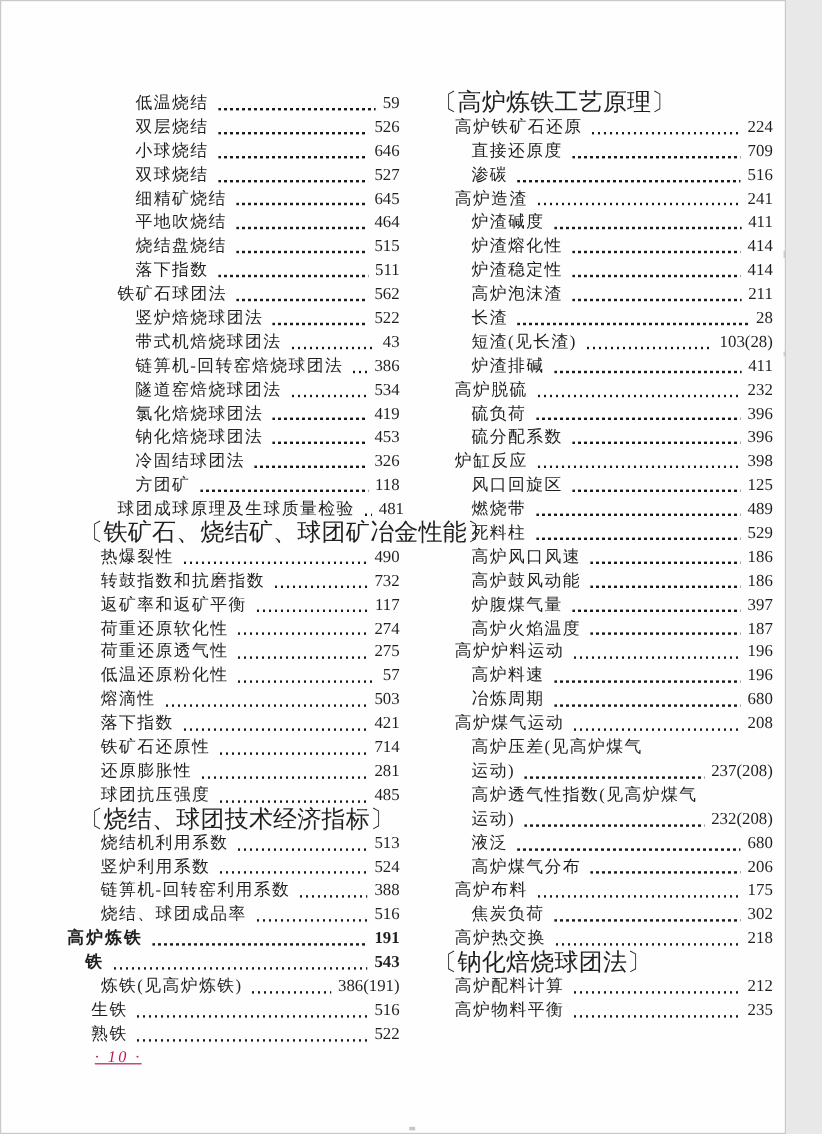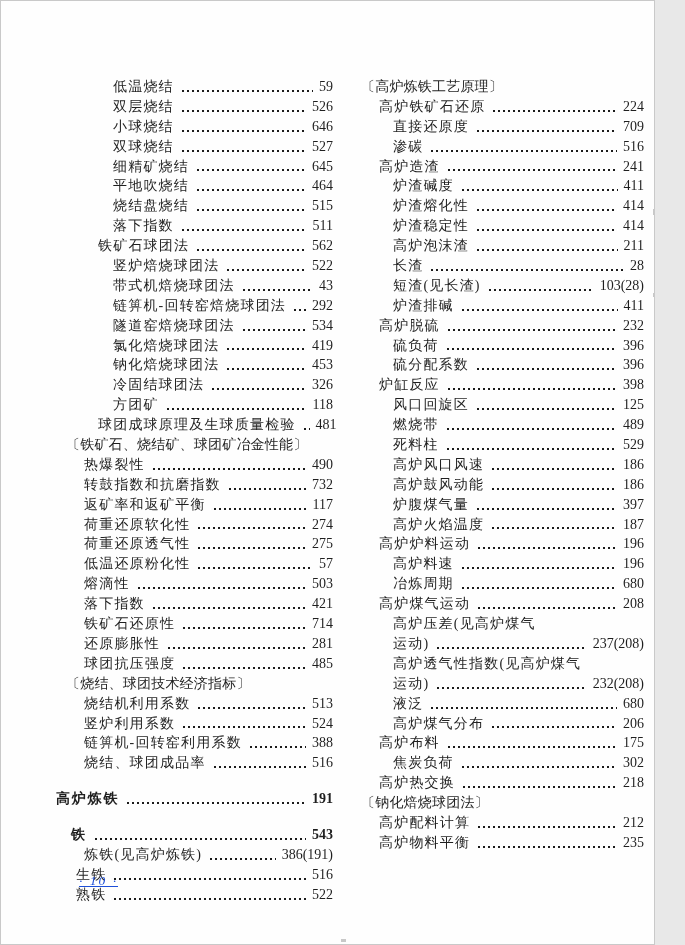--- a/index.html
+++ b/index.html
@@ -24,22 +24,22 @@
     height:19.9px;
     display:flex;
     align-items:baseline;
     white-space:nowrap;
   }
   .etext{
     font-size:14px;
     letter-spacing:1.2px;
     line-height:19.9px;
   }
-  .header .etext{letter-spacing:0.2px;font-size:14px;}
-  .bold{font-weight:700;margin-top:16px;}
+  .header .etext{letter-spacing:0.2px;font-size:20px;}
+  .bold{font-weight:700;}
   .bold .etext{
     font-family:"DejaVu Sans","Liberation Sans",sans-serif;
     letter-spacing:1.8px;
   }
   .leader{
     flex:1 1 auto;
     min-width:6px;
     height:2px;
     align-self:flex-end;
     margin:0 6px 5px 8px;
@@ -61,21 +61,21 @@
   .col-left .lv-3{padding-left:57px;}
   
   .col-right .lv-h{padding-left:2px;}
   .col-right .lv-1{padding-left:20px;}
   .col-right .lv-2{padding-left:34px;}
   .footer{
     position:absolute;left:78px;top:872px;
     font-style:italic;
     font-size:13.5px;
     letter-spacing:2px;
-    color:#1d4ed8;
+    color:#be185d;
     text-decoration:underline;
   }
   .artifact{
     position:absolute;
     background:#9a9a9a;
     opacity:.55;
   }
 </style>
 </head>
 <body>
@@ -134,21 +134,21 @@
           <span class="pnum">522</span>
         </div>
         <div class="row lv-3">
           <span class="etext">带式机焙烧球团法</span>
           <span class="leader"></span>
           <span class="pnum">43</span>
         </div>
         <div class="row lv-3">
           <span class="etext">链箅机-回转窑焙烧球团法</span>
           <span class="leader"></span>
-          <span class="pnum">292</span>
+          <span class="pnum">386</span>
         </div>
         <div class="row lv-3">
           <span class="etext">隧道窑焙烧球团法</span>
           <span class="leader"></span>
           <span class="pnum">534</span>
         </div>
         <div class="row lv-3">
           <span class="etext">氯化焙烧球团法</span>
           <span class="leader"></span>
           <span class="pnum">419</span>

